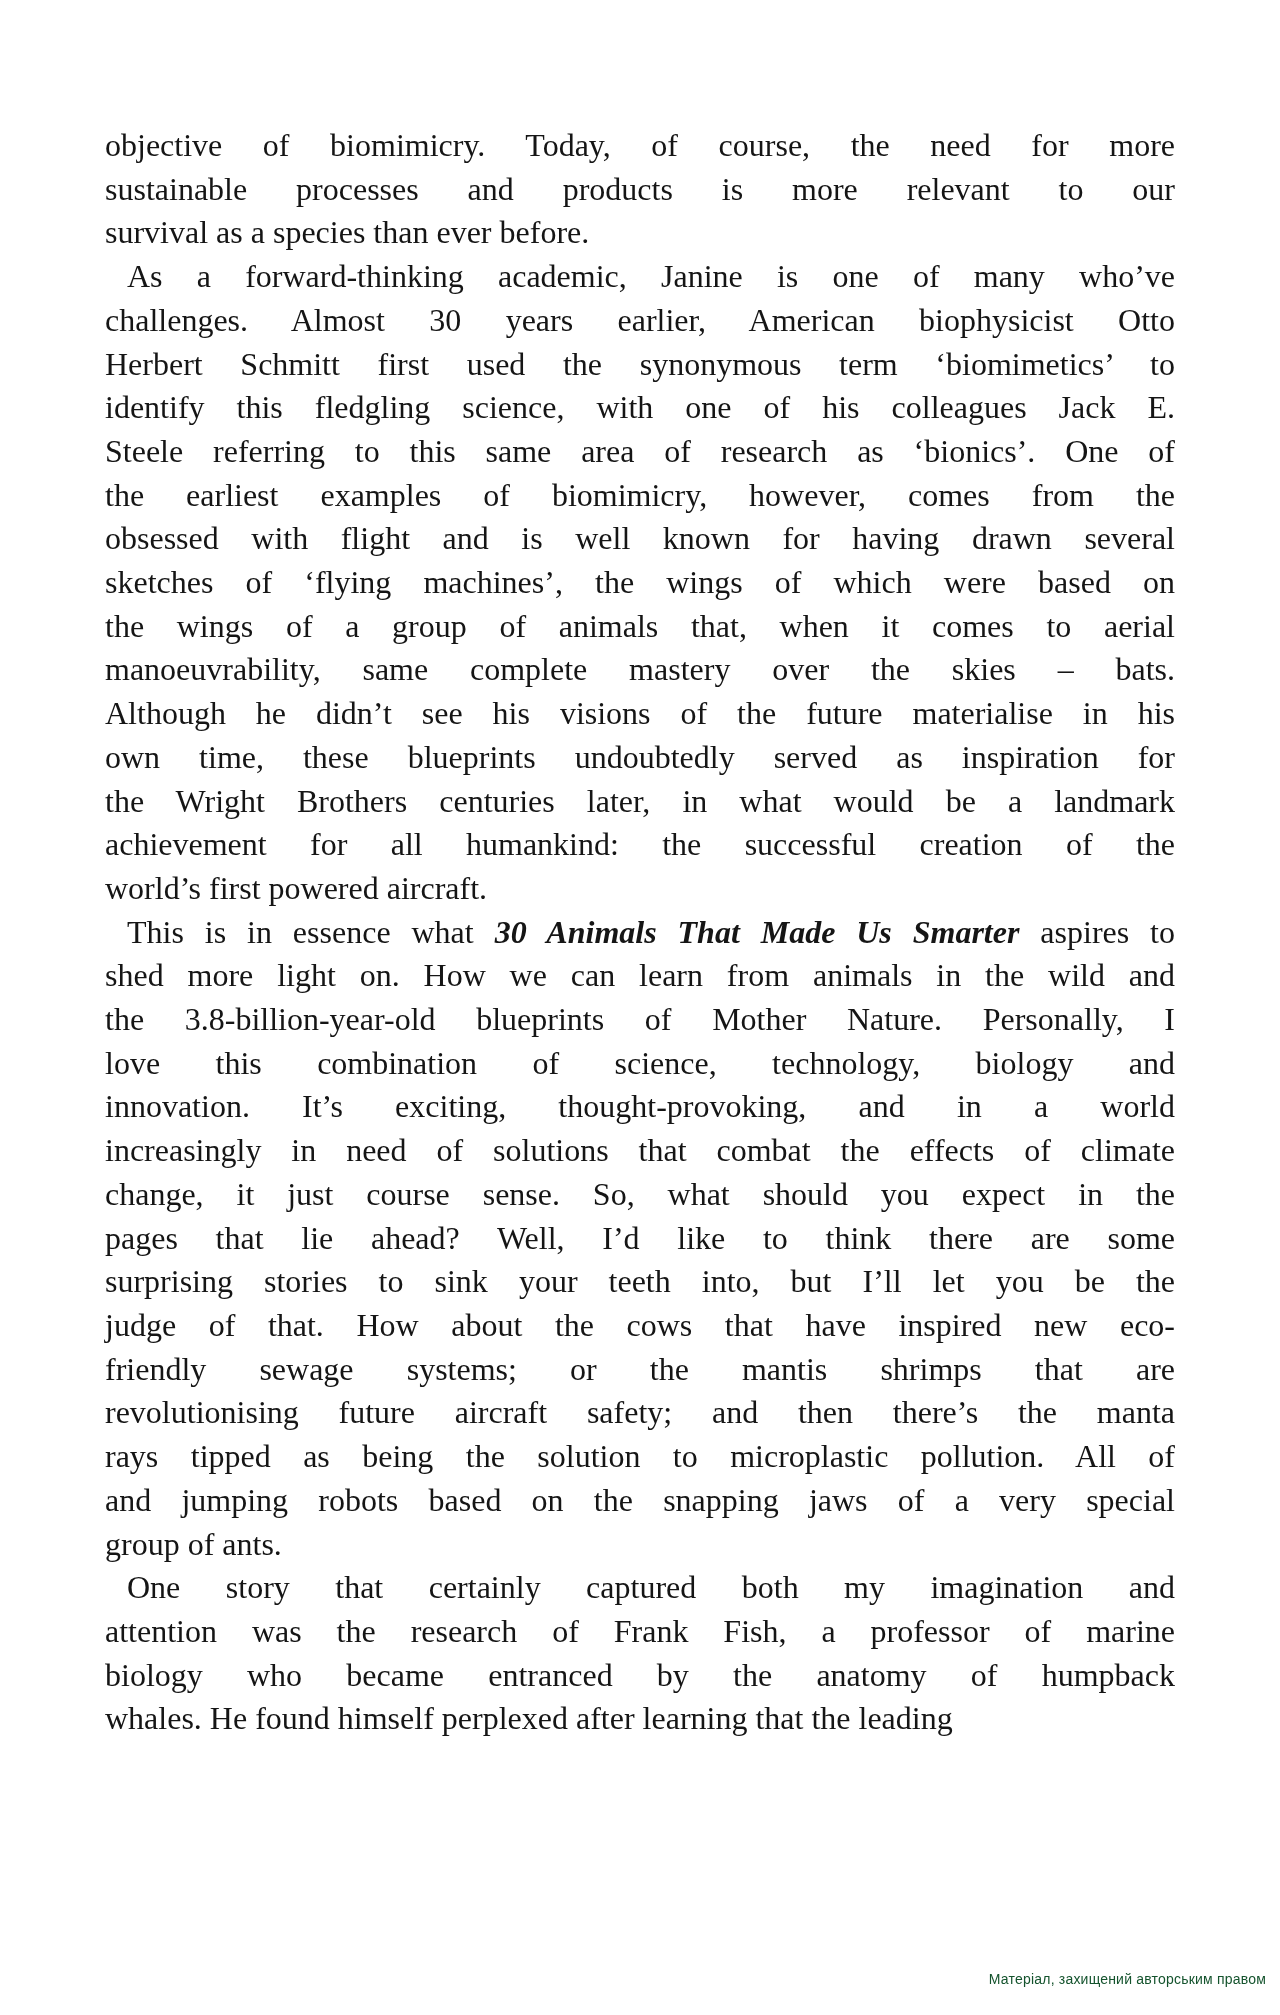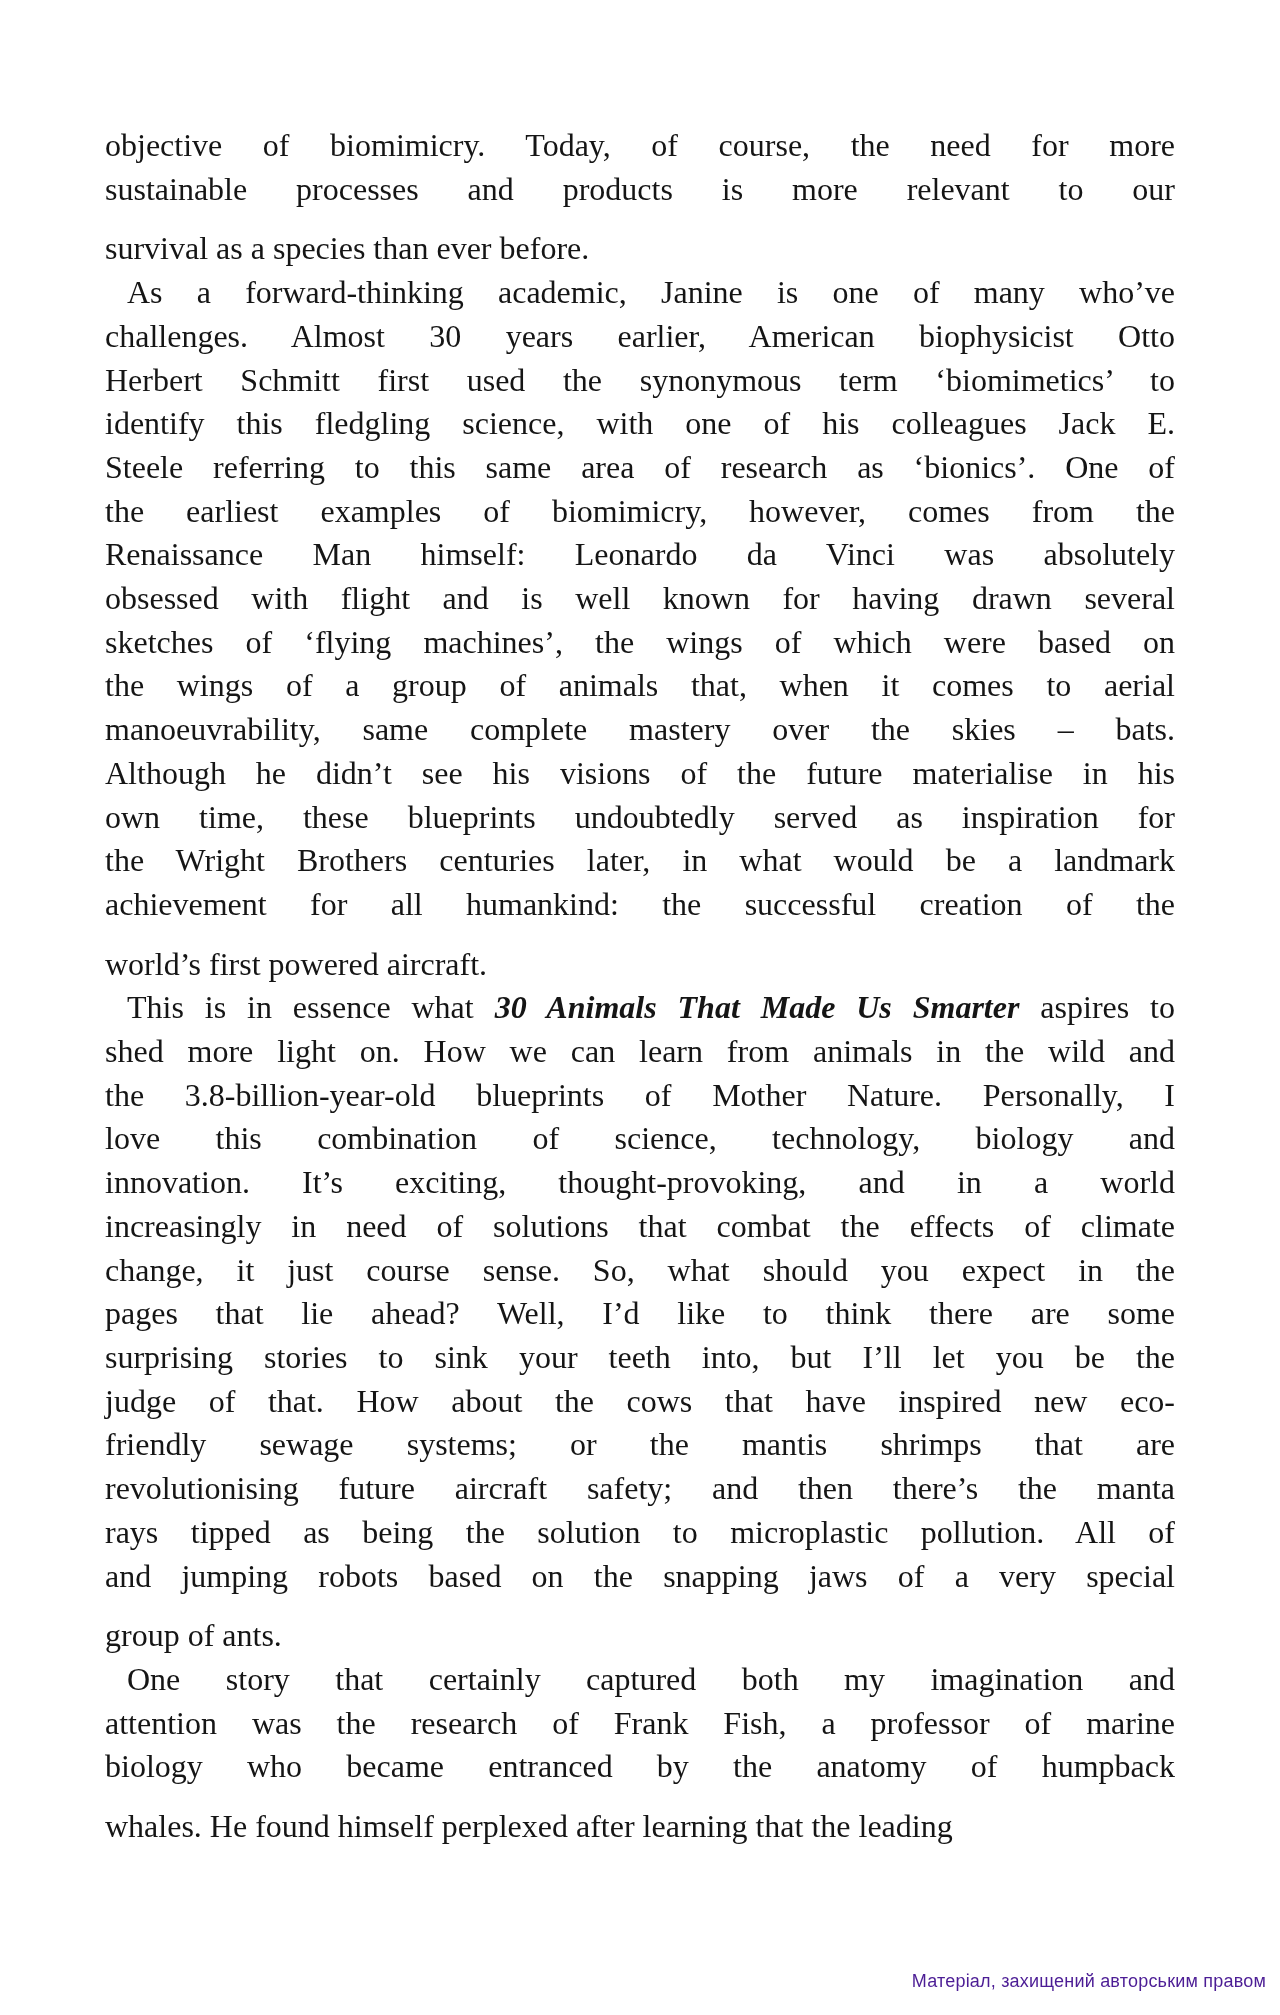--- a/index.html
+++ b/index.html
@@ -22,33 +22,32 @@
     color: #151515;
     font-kerning: normal;
   }
   .line {
     text-align: justify;
     text-align-last: justify;
     white-space: normal;
   }
   .line.last {
     text-align-last: left;
-    margin-top: 16px;
   }
   .para.indent .line.first {
     text-indent: 22px;
   }
   .italic { font-style: italic; font-weight: bold; }
   .watermark {
     position: absolute;
     right: 14px;
     top: 1971px;
     font-family: "Liberation Sans", "DejaVu Sans", sans-serif;
-    font-size: 18px;
-    color: #4c1d95;
+    font-size: 14px;
+    color: #14532d;
     letter-spacing: 0.2px;
   }
 </style>
 </head>
 <body>
 
 <div class="page">
   <div class="text-block">
 
     <div class="para">
@@ -57,21 +56,20 @@
       <div class="line last">survival as a species than ever before.</div>
     </div>
 
     <div class="para indent">
       <div class="line first">As a forward-thinking academic, Janine is one of many who’ve</div>
       <div class="line">challenges. Almost 30 years earlier, American biophysicist Otto</div>
       <div class="line">Herbert Schmitt first used the synonymous term ‘biomimetics’ to</div>
       <div class="line">identify this fledgling science, with one of his colleagues Jack E.</div>
       <div class="line">Steele referring to this same area of research as ‘bionics’. One of</div>
       <div class="line">the earliest examples of biomimicry, however, comes from the</div>
-      <div class="line">Renaissance Man himself: Leonardo da Vinci was absolutely</div>
       <div class="line">obsessed with flight and is well known for having drawn several</div>
       <div class="line">sketches of ‘flying machines’, the wings of which were based on</div>
       <div class="line">the wings of a group of animals that, when it comes to aerial</div>
       <div class="line">manoeuvrability, same complete mastery over the skies – bats.</div>
       <div class="line">Although he didn’t see his visions of the future materialise in his</div>
       <div class="line">own time, these blueprints undoubtedly served as inspiration for</div>
       <div class="line">the Wright Brothers centuries later, in what would be a landmark</div>
       <div class="line">achievement for all humankind: the successful creation of the</div>
       <div class="line last">world’s first powered aircraft.</div>
     </div>

